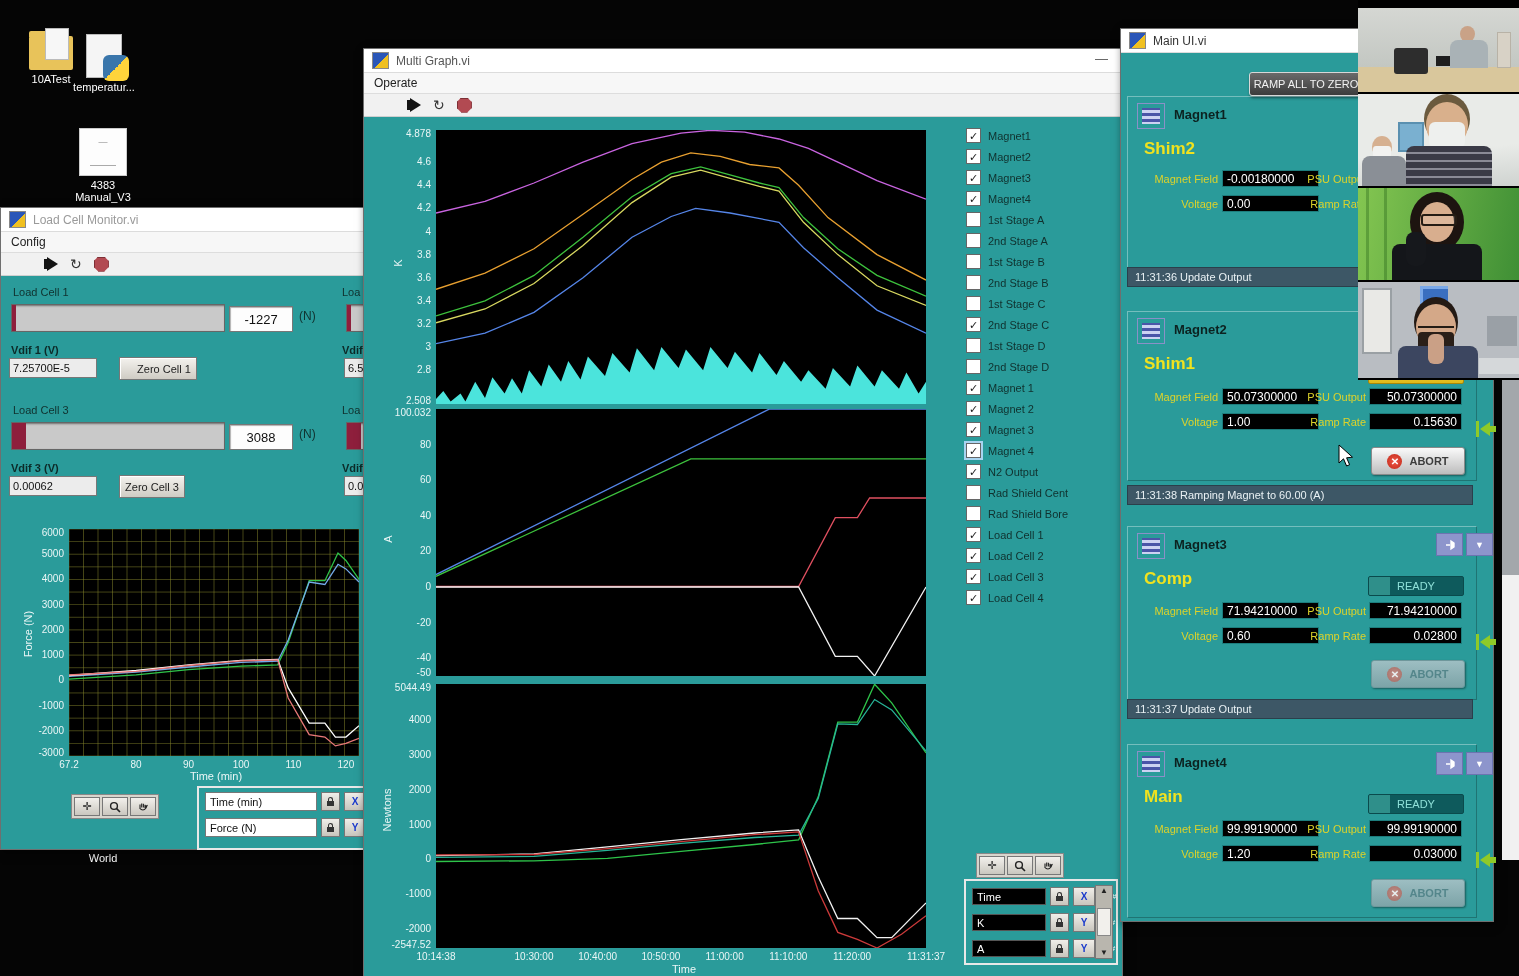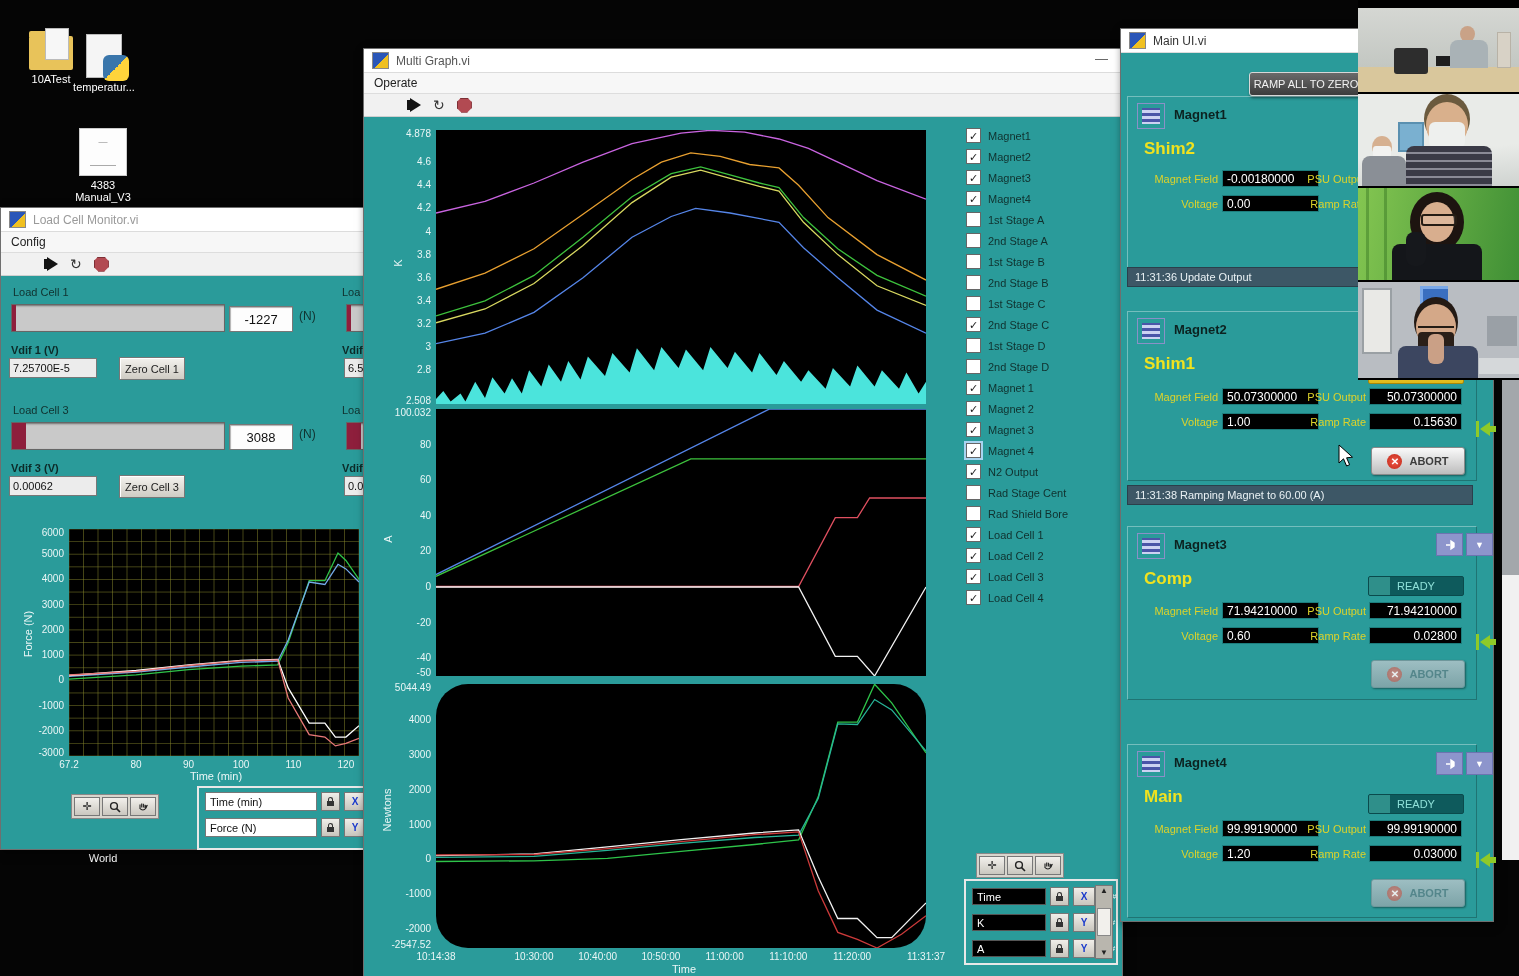--- a/index.html
+++ b/index.html
@@ -160,21 +160,21 @@
     </div>
 
     <div class="lblw" style="left:12px;top:78px;">Load Cell 1</div>
     <div class="pbar" style="left:10px;top:96px;width:212px;">
         <span class="pfill" style="width:4px;"></span>
       </div>
     <div class="numbox" style="left:228px;top:98px;width:62px;height:24px;">-1227</div>
     <div class="lblw" style="left:298px;top:101px;font-size:12px;">(N)</div>
     <div class="boldlbl" style="left:10px;top:136px;">Vdif 1 (V)</div>
     <div class="smallbox" style="left:8px;top:150px;width:88px;height:20px;">7.25700E-5</div>
-    <div class="btn3d" style="left:118px;top:149px;width:64px;height:21px;">Zero Cell 1</div>
+    <div class="btn3d" style="left:118px;top:149px;width:64px;height:21px;padding-left:12px;">Zero Cell 1</div>
 
     <div class="lblw" style="left:12px;top:196px;">Load Cell 3</div>
     <div class="pbar" style="left:10px;top:214px;width:212px;">
         <span class="pfill" style="width:14px;"></span>
       </div>
     <div class="numbox" style="left:228px;top:216px;width:62px;height:24px;">3088</div>
     <div class="lblw" style="left:298px;top:219px;font-size:12px;">(N)</div>
     <div class="boldlbl" style="left:10px;top:254px;">Vdif 3 (V)</div>
     <div class="smallbox" style="left:8px;top:268px;width:88px;height:20px;">0.00062</div>
     <div class="btn3d" style="left:118px;top:267px;width:64px;height:21px;">Zero Cell 3</div>
@@ -343,21 +343,21 @@
         <div class="ytick" style="top: 65.2418px;">60</div>
         <div class="ytick" style="top: 100.834px;">40</div>
         <div class="ytick" style="top: 136.427px;">20</div>
         <div class="ytick" style="top: 172.019px;">0</div>
         <div class="ytick" style="top: 207.611px;">-20</div>
         <div class="ytick" style="top: 243.204px;">-40</div>
         <div class="ytick" style="top: 258px;">-50</div>
       </div>
     <div class="axlbl rot" style="left:4px;top:484px;width:40px;text-align:center;">A</div>
 
-    <div class="chart" id="n-chart" style="left:72px;top:635px;width:490px;height:264px;border-radius:32px;">
+    <div class="chart" id="n-chart" style="left:72px;top:635px;width:490px;height:264px;">
         <svg width="490" height="264">
           <polyline points="0.0,177.5 98.0,176.8 171.5,174.4 245.0,167.4 318.5,160.5 362.6,155.9 382.2,112.8 401.8,38.1 421.4,38.1 438.6,0.2 455.7,18.9 490.0,69.0" fill="none" stroke="#2ec44a" stroke-width="1.3"></polyline>
           <polyline points="0.0,173.3 98.0,172.3 171.5,166.4 245.0,159.4 318.5,153.5 362.6,151.1 382.2,114.6 401.8,39.8 421.4,40.5 438.6,15.5 455.7,25.9 490.0,66.9" fill="none" stroke="#27b598" stroke-width="1.3"></polyline>
           <polyline points="0.0,171.6 98.0,169.9 171.5,162.9 245.0,155.6 318.5,149.0 362.6,145.9 382.2,192.8 401.8,234.5 421.4,234.5 441.0,253.7 455.7,253.7 490.0,218.9" fill="none" stroke="#f2f2f2" stroke-width="1.3"></polyline>
           <polyline points="0.0,170.9 98.0,170.5 171.5,164.6 245.0,157.7 318.5,150.7 362.6,147.9 382.2,206.7 401.8,248.4 421.4,255.4 441.0,264.0 465.5,250.2 490.0,231.7" fill="none" stroke="#cc3a3a" stroke-width="1.3"></polyline>
         </svg>
         <div class="ytick" style="top: -2px;">5044.49</div>
         <div class="ytick" style="top: 30.3205px;">4000</div>
         <div class="ytick" style="top: 65.0939px;">3000</div>
         <div class="ytick" style="top: 99.8673px;">2000</div>
@@ -442,21 +442,21 @@
         <div class="cbrow">
           <span class="cb focused">✓</span>
           <span class="cbl">Magnet 4</span>
         </div>
         <div class="cbrow">
           <span class="cb">✓</span>
           <span class="cbl">N2 Output</span>
         </div>
         <div class="cbrow">
           <span class="cb"></span>
-          <span class="cbl">Rad Stage Cent</span>
+          <span class="cbl">Rad Shield Cent</span>
         </div>
         <div class="cbrow">
           <span class="cb"></span>
           <span class="cbl">Rad Shield Bore</span>
         </div>
         <div class="cbrow">
           <span class="cb">✓</span>
           <span class="cbl">Load Cell 1</span>
         </div>
         <div class="cbrow">
@@ -588,20 +588,21 @@
       <span class="fval r" style="top:100px;left:241px;width:93px;">0.02800</span>
       <div class="abort dis" style="top:133px;">
         <span class="x">✕</span>
         <span>ABORT</span>
       </div>
       <svg class="garrow" style="left:346px;top:103px;" viewBox="0 0 24 24">
         <rect x="2" y="4" width="3" height="16" fill="#8fca28"></rect>
         <polygon points="6,12 16,5 16,9 22,9 22,15 16,15 16,19" fill="#8fca28"></polygon>
       </svg>
     </div>
+    <div class="statusline" style="top:670px;">11:31:37 Update Output</div>
 
     <div class="mpanel" style="top:715px;height:172px;">
       <span class="micon"></span>
       <span class="mname">Magnet4</span>
       <span class="pinbtn" style="left:308px;top:7px;">
         <svg width="12" height="12" viewBox="0 0 12 12">
             <path d="M2 6 h4 M7 2 v8 l3-2 v-4 z" stroke="#fff" stroke-width="1.4" fill="#fff"></path>
           </svg>
       </span>
       <span class="ddbtn" style="left:338px;top:7px;">▼</span>

